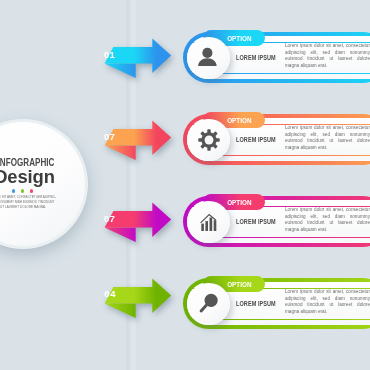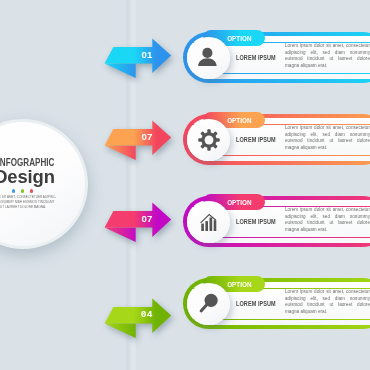--- a/index.html
+++ b/index.html
@@ -25,21 +25,21 @@
 .bc-dots i{width:3.3px;height:3.3px;border-radius:50%;display:block;}
 .bc-para{position:absolute;left:-38px;top:73.0px;width:200px;
   font-size:3.8px;line-height:5.25px;color:#707070;text-align:center;letter-spacing:.0px;
   transform:scaleX(.805);transform-origin:center top;}
 .bc-para span{display:block;white-space:nowrap;}
 
 
 .row{position:absolute;left:0;width:370px;}
 .arrow{position:absolute;left:104px;top:0;}
 .arrow svg{display:block;filter:drop-shadow(2px 3px 3px rgba(80,100,115,.45));}
-.step-num{position:absolute;left:0;top:0;width:48.6px;text-align:right;
+.step-num{position:absolute;left:0;top:0;width:48.6px;text-align:left;
   color:#fff;font-weight:bold;font-size:9.6px;letter-spacing:.2px;line-height:1;}
 
 
 .frame{position:absolute;left:183px;height:50.7px;width:205px;border-radius:25.4px;}
 .cardwhite{position:absolute;left:186.8px;height:43.1px;width:201px;border-radius:21.6px 4px 4px 21.6px;
   background:linear-gradient(180deg,#ffffff 0%,#f7f8f9 100%);}
 .hline{position:absolute;height:1.1px;left:190px;width:198px;}
 .optpill{position:absolute;left:203px;height:16.4px;width:61.6px;border-radius:8.2px;
   color:#fff;font-size:6.3px;font-weight:bold;letter-spacing:.05px;
   display:flex;align-items:center;justify-content:flex-end;padding-right:13px;box-sizing:border-box;}
@@ -190,21 +190,21 @@
   </div>
   <div class="iconcirc" style="top:282.9px;">
           <svg width="24" height="24" viewBox="0 0 24 24" fill="#555">
             <circle cx="14.1" cy="8.3" r="6.6"></circle>
             <path d="M9.5 13 4.1 18.9" stroke="#555" stroke-width="3" stroke-linecap="round" fill="none"></path>
           </svg>
         </div>
   <div class="ctitle" style="left:236.2px;top:300.79999999999995px;">LOREM IPSUM</div>
   <div class="cpara" style="top:288.9px;">Lorem ipsum dolor sit amet, consectetur adipiscing elit, sed diam nonummy euismod tincidunt ut laoreet dolore magna aliquam erat.</div>
 
-  <div class="arrow" style="top:298px;font-family:Liberation Mono, monospace;">
+  <div class="arrow" style="top:278px;font-family:Liberation Mono, monospace;">
     <svg width="70" height="42" viewBox="0 0 70 42">
       <defs>
         <linearGradient id="ag3" x1="0" y1="0" x2="1" y2="0">
           <stop offset="0" stop-color="#a6d718"></stop>
                 <stop offset="0.44" stop-color="#a6d718"></stop>
                 <stop offset="0.78" stop-color="#6fb300"></stop>
                 <stop offset="1" stop-color="#6fb300"></stop>
         </linearGradient>
         <linearGradient id="fg3" x1="0" y1="0" x2="1" y2="0" gradientUnits="objectBoundingBox">
           <stop offset="0" stop-color="#a6d718"></stop>

